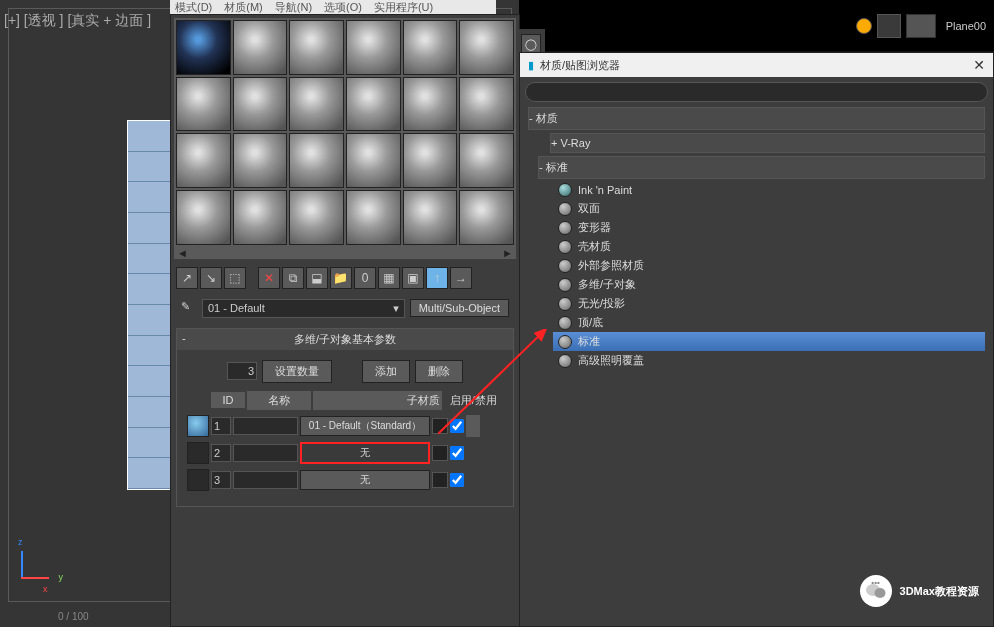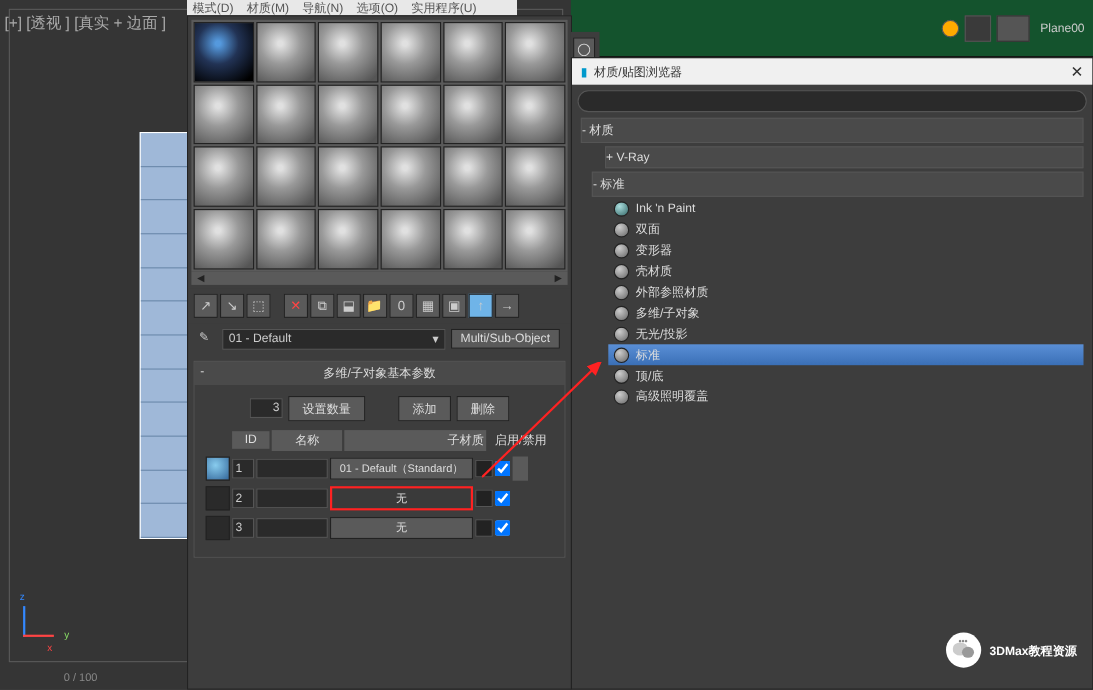--- a/index.html
+++ b/index.html
@@ -11,21 +11,21 @@
 .plane-obj { position: absolute; left: 127px; top: 120px; width: 50px; height: 370px; background: #9fb8d8; border: 1px solid #fff; display: flex; flex-direction: column; }
 .plane-seg { flex: 1; border-bottom: 1px solid #6a88aa; }
 .axis-gizmo { position: absolute; left: 18px; bottom: 45px; width: 40px; height: 40px; }
 .axis-z { position: absolute; color: #3388ff; font-size: 9px; left: 0; top: -5px; }
 .axis-y { position: absolute; color: #88dd66; font-size: 9px; right: -5px; bottom: 0; }
 .axis-x { position: absolute; color: #ff4444; font-size: 9px; left: 25px; bottom: -12px; }
 .axis-line-z { position: absolute; left: 3px; bottom: 3px; width: 2px; height: 28px; background: #3388ff; }
 .axis-line-x { position: absolute; left: 3px; bottom: 3px; width: 28px; height: 2px; background: #ff4444; }
 .status-bar { position: absolute; left: 15px; bottom: 5px; color: #888; font-size: 10px; padding-left: 43px; }
 
-.top-menu { position: absolute; left: 170px; top: 0; height: 14px; background: #e8e8e8; width: 300px; display: flex; align-items: center; padding: 0 5px; gap: 12px; color: #555; font-size: 10px; }
+.top-menu { position: absolute; left: 170px; top: 0; height: 14px; background: #e8e8e8; width: 326px; display: flex; align-items: center; padding: 0 5px; gap: 12px; color: #555; font-size: 10px; }
 
 .mat-editor { position: absolute; left: 170px; top: 14px; width: 350px; height: 613px; background: #3d3d3d; border: 1px solid #222; }
 .mat-samples { padding: 3px; background: #3d3d3d; }
 .samples-grid { display: grid; grid-template-columns: repeat(6, 1fr); gap: 2px; background: #5a5a5a; padding: 2px; }
 .sample-slot { aspect-ratio: 1; background: radial-gradient(circle at 40% 35%, #e0e0e0 5%, #999 40%, #555 90%); border: 1px solid #222; cursor: pointer; }
 .sample-slot.active { background: radial-gradient(circle at 40% 35%, #5599dd 5%, #223355 40%, #000 90%); }
 .sample-scroll { height: 12px; background: #5a5a5a; display: flex; justify-content: space-between; padding: 0 3px; color: #222; }
 
 .tool-col { position: absolute; right: -26px; top: 14px; width: 26px; background: #3d3d3d; display: flex; flex-direction: column; gap: 4px; padding: 5px 2px; }
 .tool-icon { width: 20px; height: 20px; background: #5a5a5a; border: 1px solid #222; cursor: pointer; display: flex; align-items: center; justify-content: center; font-size: 11px; color: #ddd; }
@@ -74,21 +74,21 @@
 .browser-search { margin: 5px; height: 20px; background: #2a2a2a; border: 1px solid #555; border-radius: 10px; }
 
 .cat-section { margin: 3px 8px; }
 .cat-header { background: #4a4a4a; color: #ddd; padding: 3px 0; border: 1px solid #555; cursor: pointer; }
 .cat-body { padding: 2px 0 2px 15px; }
 .cat-item { display: flex; align-items: center; gap: 6px; padding: 2px 5px; color: #ddd; cursor: pointer; }
 .cat-item.selected { background: linear-gradient(#5a8fd6, #3a6fb6); }
 .item-sphere { width: 14px; height: 14px; border-radius: 50%; background: radial-gradient(circle at 35% 30%, #ccc, #666); border: 1px solid #222; flex-shrink: 0; }
 .item-sphere.cyan { background: radial-gradient(circle at 35% 30%, #aadddd, #336666); }
 
-.top-right { position: absolute; right: 0; top: 0; height: 52px; width: 475px; background: #14532d; border-bottom: 1px solid #111; display: flex; align-items: center; justify-content: flex-end; padding: 0 8px; gap: 5px; }
+.top-right { position: absolute; right: 0; top: 0; height: 52px; width: 475px; background: #000000; border-bottom: 1px solid #111; display: flex; align-items: center; justify-content: flex-end; padding: 0 8px; gap: 5px; }
 .tr-btn { width: 24px; height: 24px; background: #3a3a3a; border: 1px solid #555; display: flex; align-items: center; justify-content: center; }
 .tr-label { color: #ccc; margin-left: 5px; }
 .tr-spacer { flex: 1; }
 
 .arrow-line { position: absolute; left: 438px; top: 329px; width: 110px; height: 105px; pointer-events: none; z-index: 100; }
 
 .watermark { position: absolute; right: 15px; bottom: 20px; display: flex; align-items: center; gap: 8px; color: #fff; font-size: 20px; font-weight: bold; z-index: 200; }
 .wm-icon { width: 32px; height: 32px; background: #fff; border-radius: 50%; display: flex; align-items: center; justify-content: center; position: relative; }
 .wm-icon::before { content: "•••"; color: #888; font-size: 8px; position: absolute; top: 3px; }
 </style>
@@ -302,27 +302,27 @@
           <span>外部参照材质</span>
         </div>
         <div class="cat-item">
           <div class="item-sphere"></div>
           <span>多维/子对象</span>
         </div>
         <div class="cat-item">
           <div class="item-sphere"></div>
           <span>无光/投影</span>
         </div>
+        <div class="cat-item">
+          <div class="item-sphere"></div>
+          <span>顶/底</span>
+        </div>
         <div class="cat-item selected">
           <div class="item-sphere"></div>
           <span>标准</span>
-        </div>
-        <div class="cat-item">
-          <div class="item-sphere"></div>
-          <span>顶/底</span>
         </div>
         <div class="cat-item">
           <div class="item-sphere"></div>
           <span>高级照明覆盖</span>
         </div>
       </div>
   </div>
 </div>
 
 <svg class="arrow-line">

